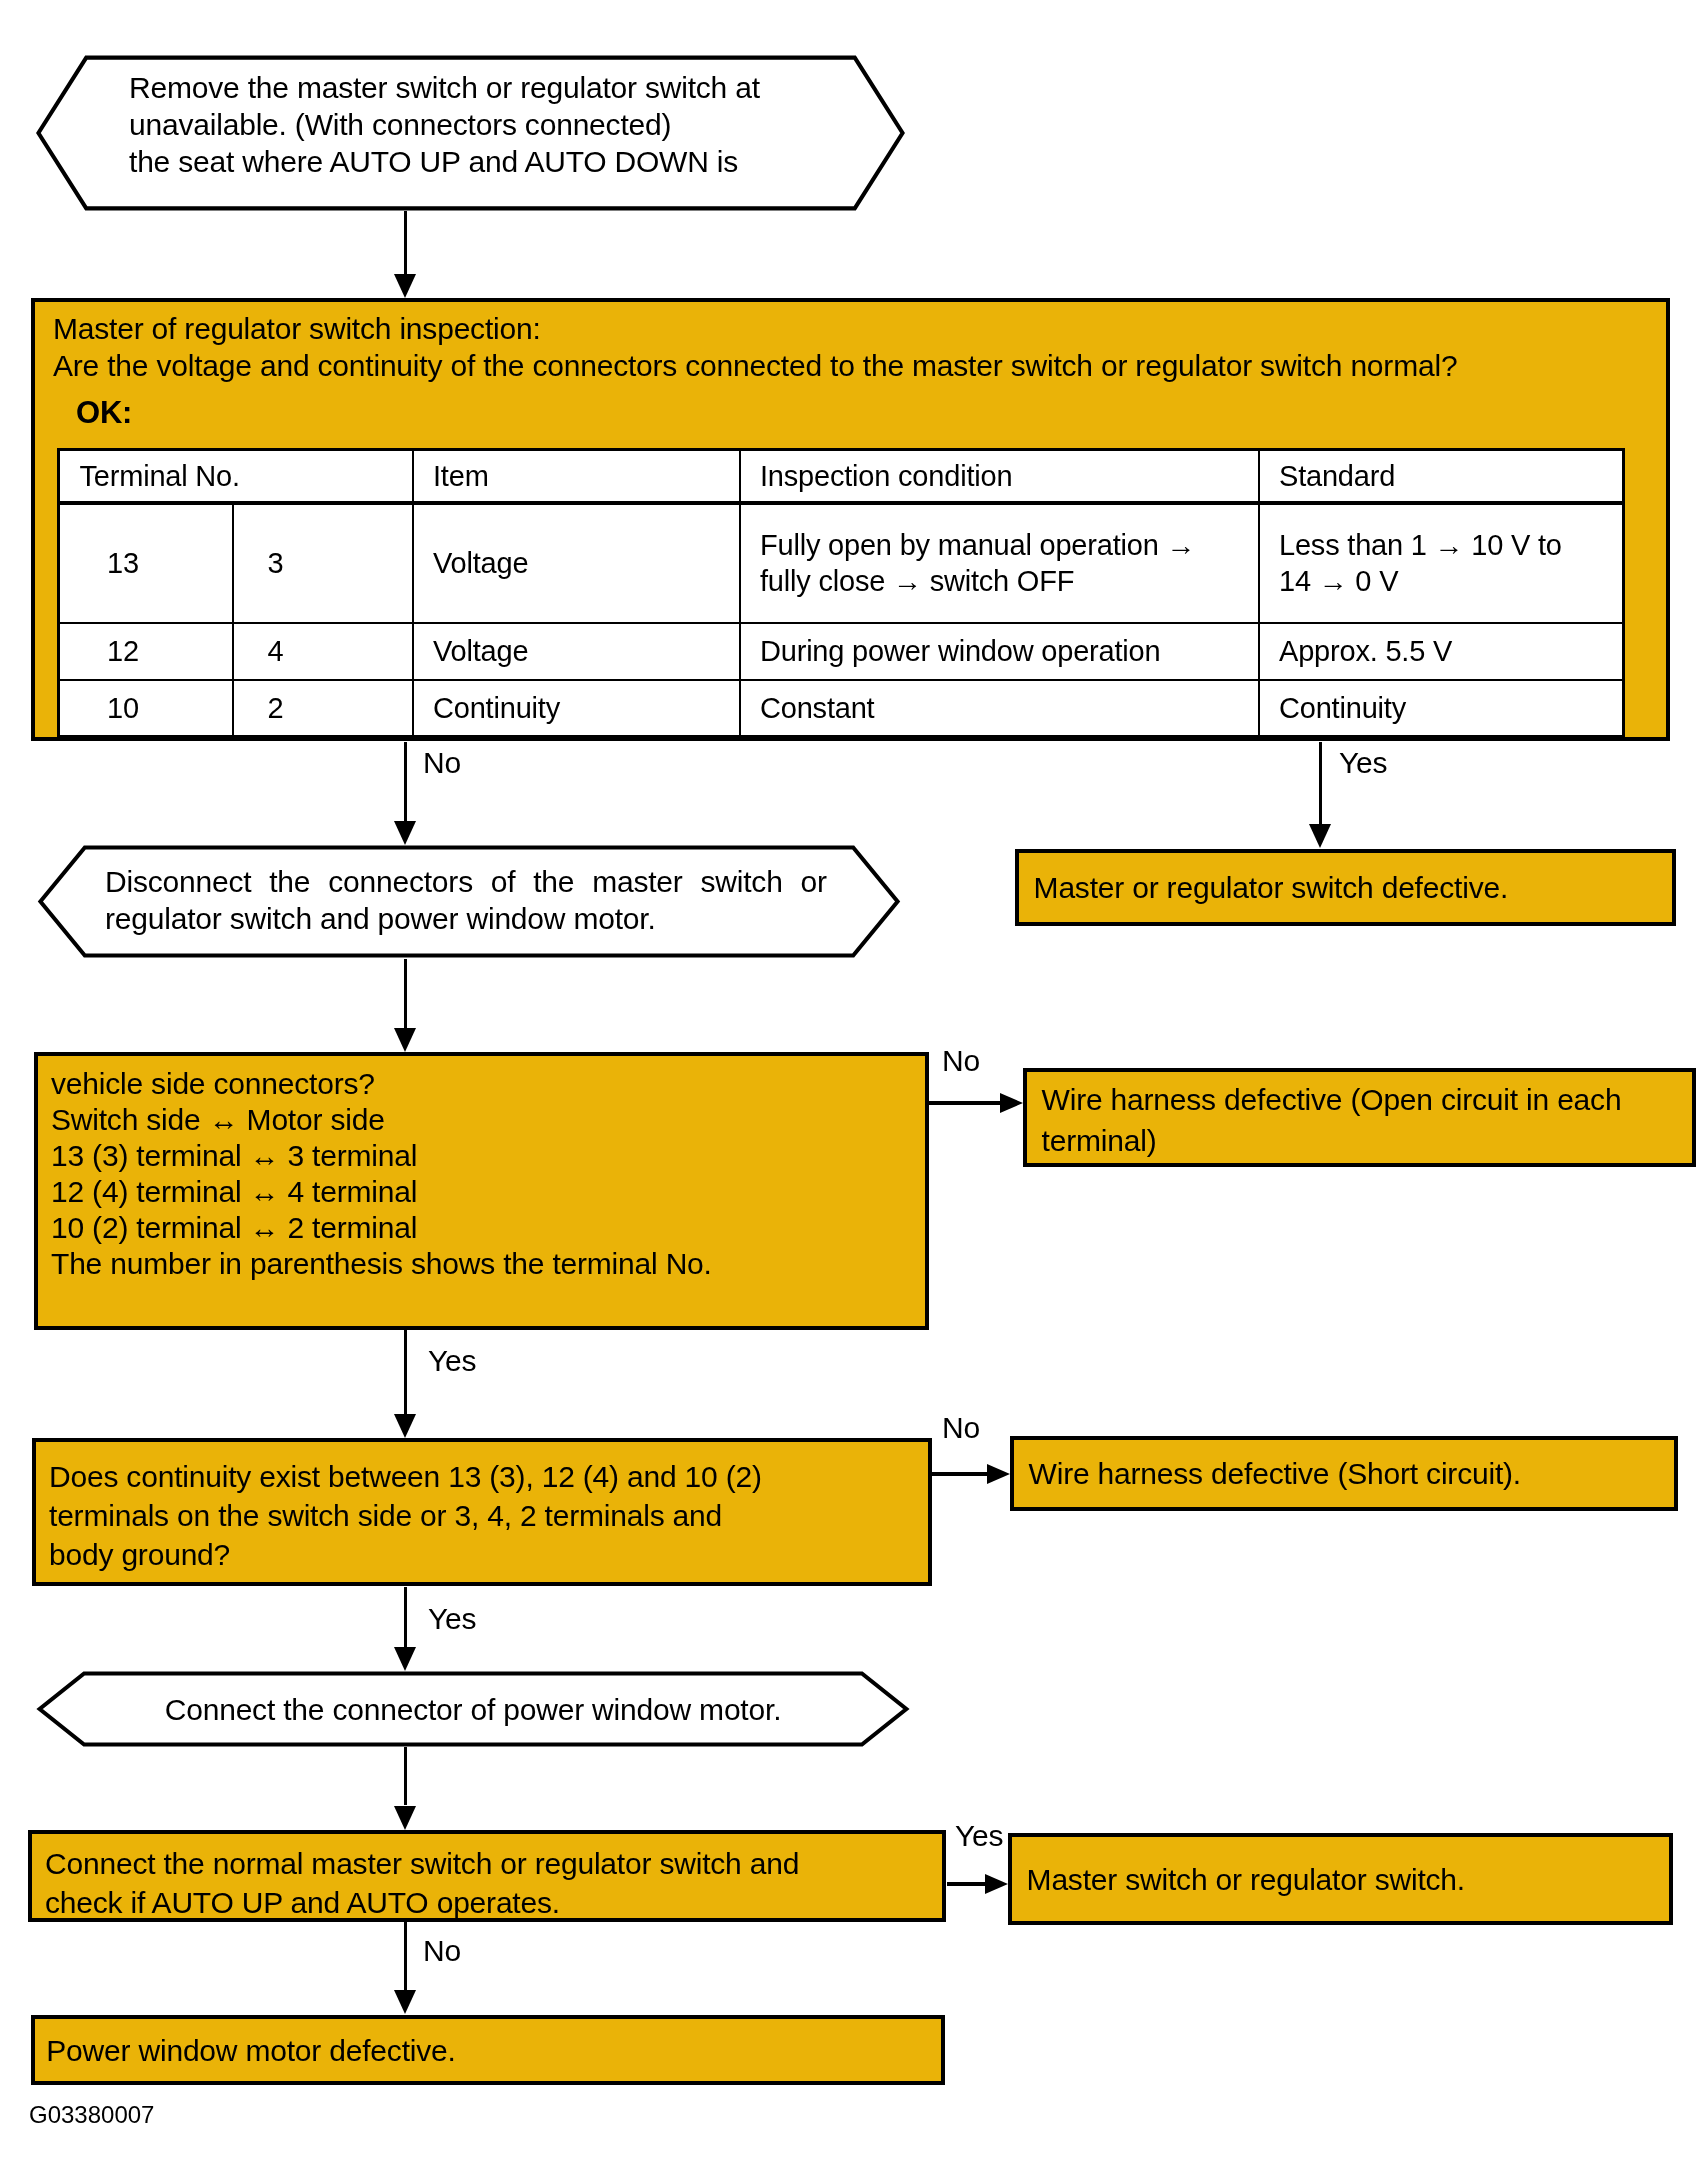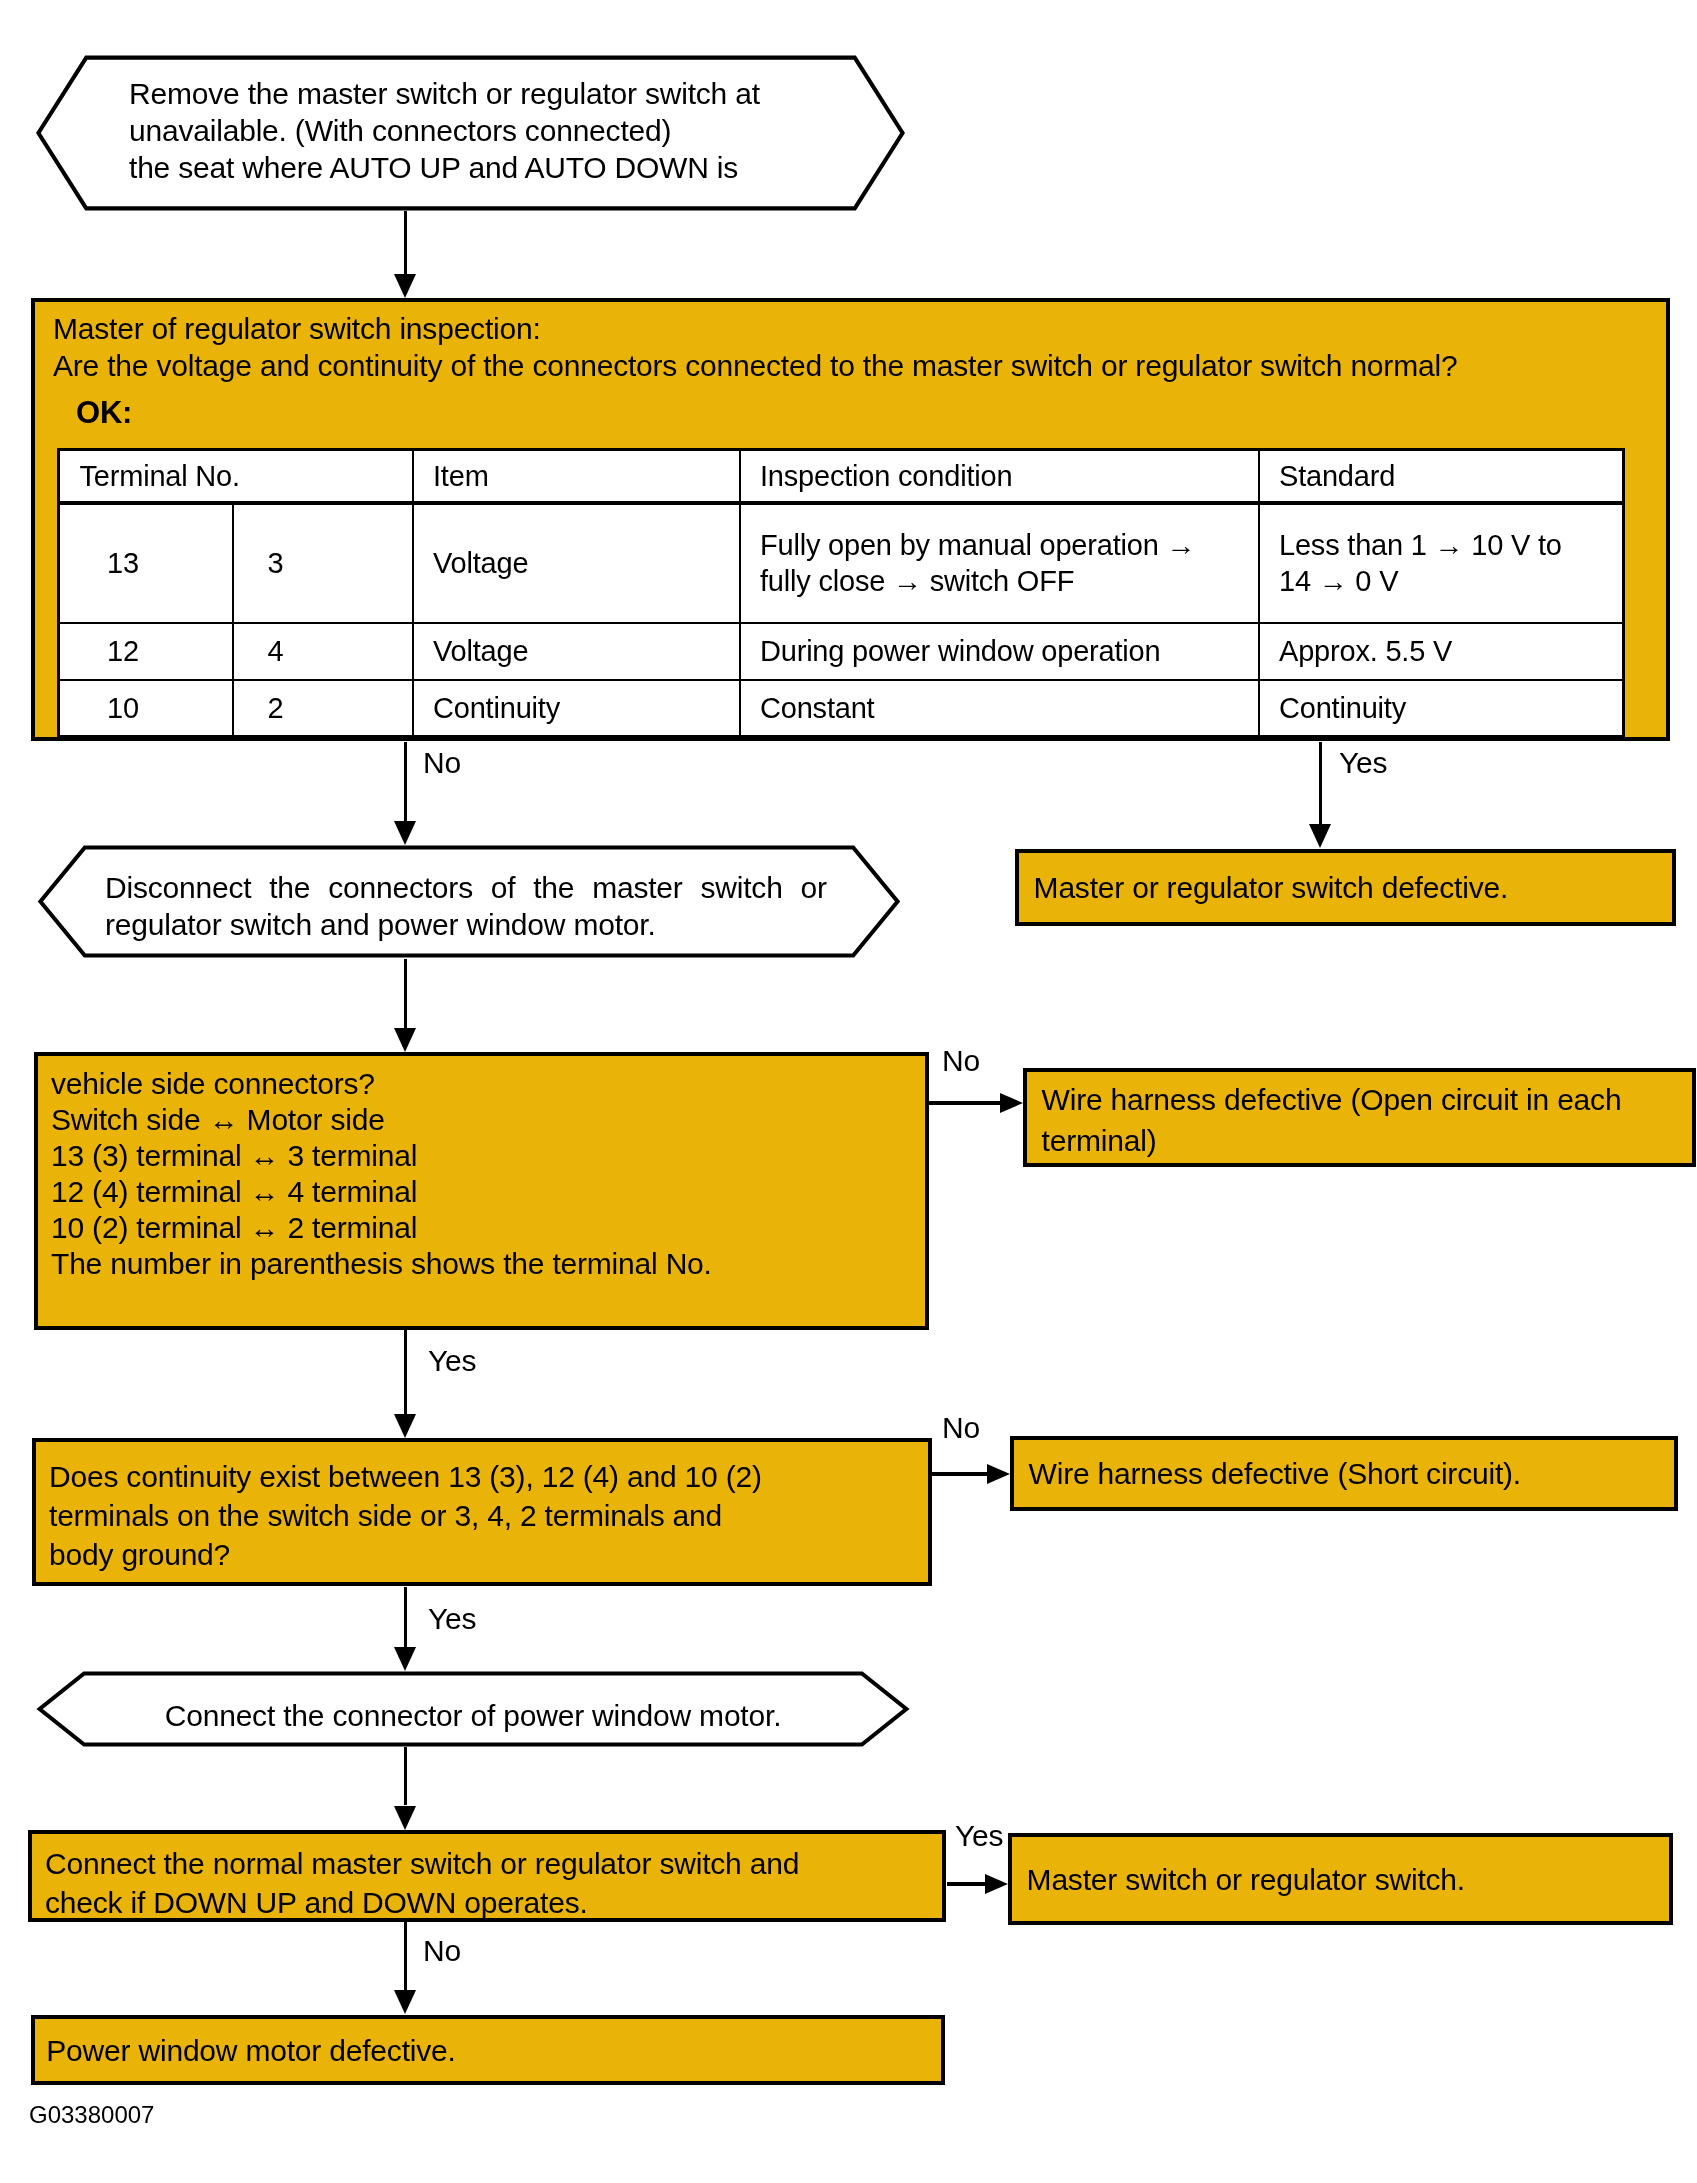--- a/index.html
+++ b/index.html
@@ -6,21 +6,21 @@
   #canvas{
     position:relative;width:1698px;height:2183px;background:#fff;
     font-family:"Liberation Sans",sans-serif;color:#000;letter-spacing:-0.2px;
   }
   .abs{position:absolute;}
   .node-box{position:absolute;border:4px solid #000;background:#eab308;box-sizing:border-box;}
   .txt{font-size:30px;line-height:37px;}
   .tline{white-space:nowrap;}
   .hex-wrap{position:absolute;}
   .hex-wrap svg{position:absolute;left:0;top:0;}
-  .hex-text{position:absolute;font-size:30px;line-height:37px;margin-top:6px;}
+  .hex-text{position:absolute;font-size:30px;line-height:37px;}
   .vline{position:absolute;width:3.2px;background:#000;}
   .hline{position:absolute;height:4px;background:#000;}
   .ah-down{position:absolute;width:0;height:0;border-left:11.3px solid transparent;border-right:11.3px solid transparent;border-top:24px solid #000;}
   .ah-right{position:absolute;width:0;height:0;border-top:10.5px solid transparent;border-bottom:10.5px solid transparent;border-left:23px solid #000;}
   .branch-label{position:absolute;font-size:30px;line-height:32px;}
   table.insp{border-collapse:collapse;table-layout:fixed;background:#fff;}
   table.insp th,table.insp td{
     border:2.4px solid #000;font-size:29px;font-weight:normal;text-align:left;
     vertical-align:middle;padding:0 16px 0 19.5px;box-sizing:border-box;line-height:36px;
   }
@@ -168,21 +168,21 @@
     <div class="hex-text flex-box" style="left:0;top:0;width:874px;height:76px;justify-content:center;">
       <div class="tline">Connect the connector of power window motor.</div>
     </div>
   </div>
 
   <div class="vline" style="left:404px;top:1747px;height:58px;"></div>
   <div class="ah-down" style="left:394px;top:1806px;"></div>
 
   <div class="node-box" style="left:28px;top:1830px;width:918px;height:92px;padding:9.7px 8px 0 13px;">
     <div class="txt tline" style="line-height:39px;">Connect the normal master switch or regulator switch and</div>
-    <div class="txt tline" style="line-height:39px;">check if DOWN UP and DOWN operates.</div>
+    <div class="txt tline" style="line-height:39px;">check if AUTO UP and AUTO operates.</div>
   </div>
 
   <div class="branch-label" style="left:955px;top:1820px;">Yes</div>
   <div class="hline" style="left:947px;top:1882px;width:39px;"></div>
   <div class="ah-right" style="left:985px;top:1874px;"></div>
   <div class="node-box flex-box" style="left:1008px;top:1833px;width:665px;height:92px;padding-left:14.6px;">
     <div class="txt tline">Master switch or regulator switch.</div>
   </div>
 
   <div class="branch-label" style="left:423px;top:1935px;">No</div>

